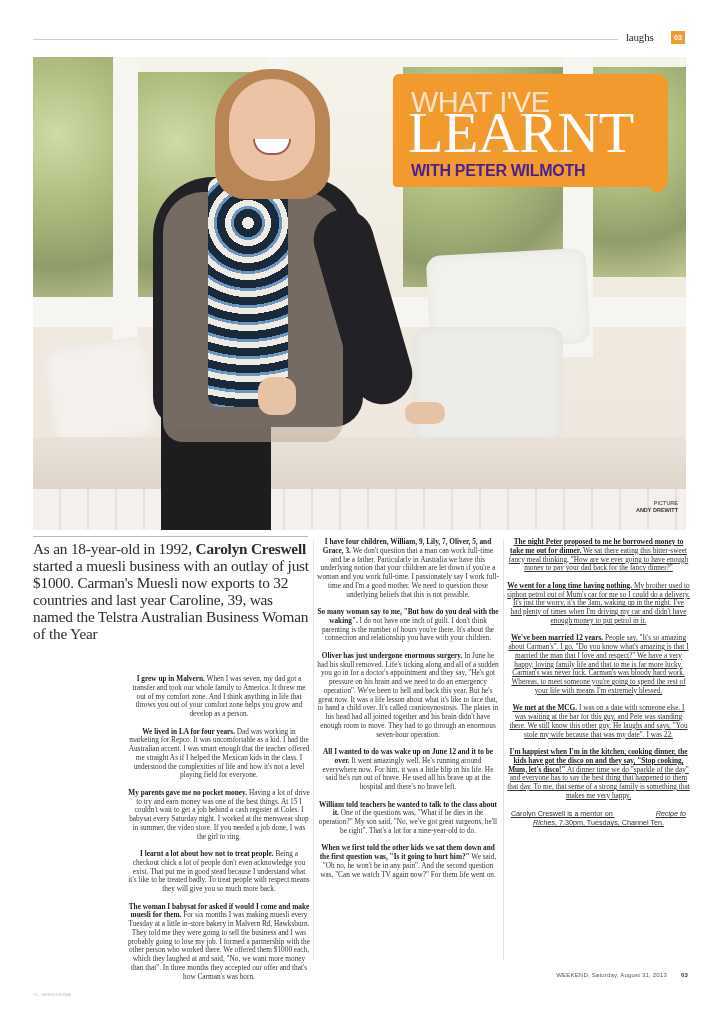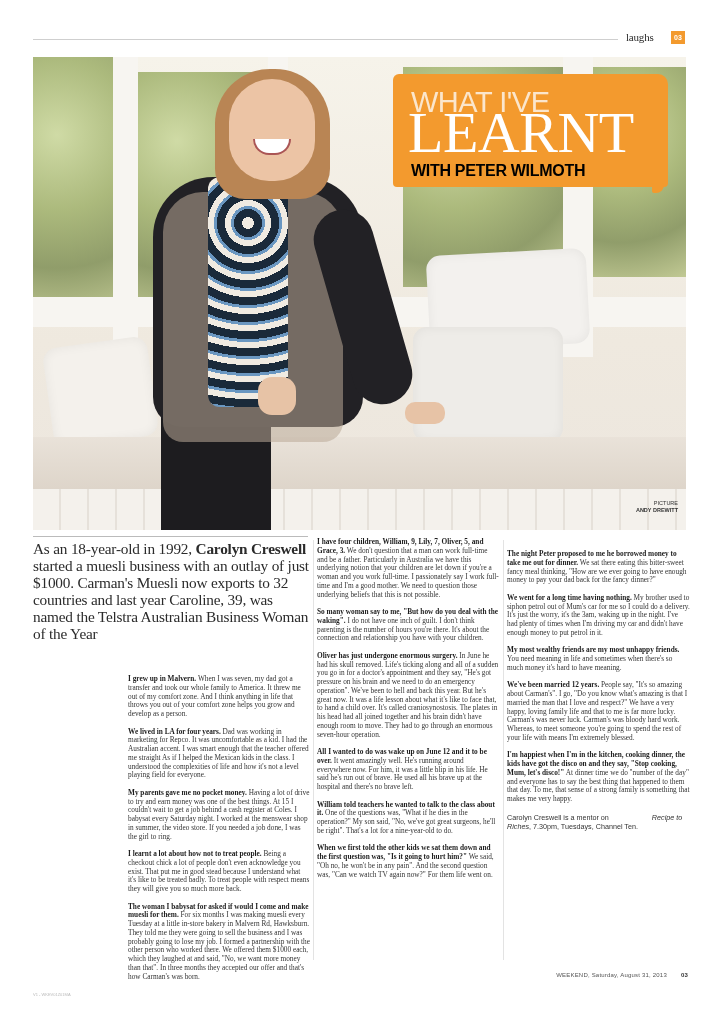--- a/index.html
+++ b/index.html
@@ -43,36 +43,36 @@
   .photo .face { position: absolute; left: 196px; top: 22px; width: 86px; height: 102px; background: #ecc4a5; border-radius: 43px 43px 40px 40px; }
   .photo .smile { position: absolute; left: 220px; top: 82px; width: 38px; height: 16px; background: #fff; border-radius: 0 0 20px 20px; border: 2px solid #a55; border-top: none; }
   .credit { position: absolute; right: 8px; top: 443px; text-align: right; font-family: "Liberation Sans", sans-serif; font-size: 5.5px; color: #333; line-height: 7px; }
   .credit .name { font-weight: bold; }
 
   
   .banner { position: absolute; left: 393px; top: 74px; width: 275px; height: 113px; background: #f39a2e; border-radius: 6px 10px 4px 4px; }
   .banner::after { content: ""; position: absolute; right: 4px; bottom: -6px; width: 12px; height: 10px; background: #f39a2e; border-radius: 2px 2px 8px 2px; }
   .banner .kicker { position: absolute; left: 18px; top: 12px; font-family: "Liberation Sans", sans-serif; font-size: 29px; color: #fbe6cc; letter-spacing: -0.5px; }
   .banner .headline { position: absolute; left: 15px; top: 30px; font-family: "Liberation Serif", serif; font-size: 58px; color: #fff; letter-spacing: -0.5px; line-height: 58px; }
-  .banner .byline { position: absolute; left: 18px; top: 88px; font-family: "Liberation Sans", sans-serif; font-weight: bold; font-size: 16px; color: #000000; letter-spacing: -0.3px; }
+  .banner .byline { position: absolute; left: 18px; top: 88px; font-family: "Liberation Sans", sans-serif; font-weight: bold; font-size: 16px; color: #4c1d95; letter-spacing: -0.3px; }
 
   
   .rule-left { position: absolute; left: 33px; top: 536px; width: 275px; height: 1px; background: #bbb; }
 
   
   .standfirst { position: absolute; left: 33px; top: 540px; width: 280px; font-family: "Liberation Serif", serif; font-size: 15.3px; line-height: 17px; color: #2b2b2b; letter-spacing: -0.2px; }
   .standfirst b { font-weight: bold; }
 
   
-  .col { position: absolute; font-family: "Liberation Serif", serif; font-size: 7.3px; line-height: 8.75px; color: #333; text-align: left; }
+  .col { position: absolute; font-family: "Liberation Serif", serif; font-size: 7.3px; line-height: 8.75px; color: #333; text-align: center; }
   .col p { margin-bottom: 8.75px; }
   .col b { font-weight: bold; color: #1c1c1c; }
   .col1 { left: 128px; top: 675px; width: 182px; }
   .col2 { left: 317px; top: 538px; width: 182px; }
-  .col3 { left: 507px; top: 550px; width: 183px; }
+  .col3 { left: 507px; top: 538px; width: 183px; text-decoration: underline; }
   .col-sep { position: absolute; width: 1px; background: #e3e3e3; }
   .sep1 { left: 313px; top: 540px; height: 420px; }
   .sep2 { left: 503px; top: 540px; height: 420px; }
   .tagline { font-family: "Liberation Sans", sans-serif; font-size: 7.2px; line-height: 9px; color: #333; margin-top: 6px; }
   .tagline i { font-style: italic; padding-left: 41px; }
 
   
   .footer { position: absolute; right: 32px; top: 972px; font-family: "Liberation Sans", sans-serif; font-size: 6px; color: #555; letter-spacing: 0.2px; }
   .footer .pg { font-weight: bold; margin-left: 14px; color: #333; }
   .footer-left { position: absolute; left: 33px; top: 992px; font-family: "Liberation Sans", sans-serif; font-size: 4px; color: #bbb; }
@@ -140,20 +140,20 @@
   <p><b>So many woman say to me, "But how do you deal with the waking".</b><span> I do not have one inch of guilt. I don't think parenting is the number of hours you're there. It's about the connection and relationship you have with your children.</span></p>
   <p><b>Oliver has just undergone enormous surgery.</b><span> In June he had his skull removed. Life's ticking along and all of a sudden you go in for a doctor's appointment and they say, "He's got pressure on his brain and we need to do an emergency operation". We've been to hell and back this year. But he's great now. It was a life lesson about what it's like to face that, to hand a child over. It's called craniosynostosis. The plates in his head had all joined together and his brain didn't have enough room to move. They had to go through an enormous seven-hour operation.</span></p>
   <p><b>All I wanted to do was wake up on June 12 and it to be over.</b><span> It went amazingly well. He's running around everywhere now. For him, it was a little blip in his life. He said he's run out of brave. He used all his brave up at the hospital and there's no brave left.</span></p>
   <p><b>William told teachers he wanted to talk to the class about it.</b><span> One of the questions was, "What if he dies in the operation?" My son said, "No, we've got great surgeons, he'll be right". That's a lot for a nine-year-old to do.</span></p>
   <p><b>When we first told the other kids we sat them down and the first question was, "Is it going to hurt him?"</b><span> We said, "Oh no, he won't be in any pain". And the second question was, "Can we watch TV again now?" For them life went on.</span></p>
 </div>
 
 <div class="col col3">
   <p><b>The night Peter proposed to me he borrowed money to take me out for dinner.</b><span> We sat there eating this bitter-sweet fancy meal thinking, "How are we ever going to have enough money to pay your dad back for the fancy dinner?"</span></p>
   <p><b>We went for a long time having nothing.</b><span> My brother used to siphon petrol out of Mum's car for me so I could do a delivery. It's just the worry, it's the 3am, waking up in the night. I've had plenty of times when I'm driving my car and didn't have enough money to put petrol in it.</span></p>
-  <p><b>My most wealthy friends are my most unhappy friends.</b><span> You need meaning in life and sometimes when there's so much money it's hard to have meaning.</span></p>
   <p><b>We've been married 12 years.</b><span> People say, "It's so amazing about Carman's". I go, "Do you know what's amazing is that I married the man that I love and respect?" We have a very happy, loving family life and that to me is far more lucky. Carman's was never luck. Carman's was bloody hard work. Whereas, to meet someone you're going to spend the rest of your life with means I'm extremely blessed.</span></p>
-  <p><b>I'm happiest when I'm in the kitchen, cooking dinner, the kids have got the disco on and they say, "Stop cooking, Mum, let's disco!"</b><span> At dinner time we do "number of the day" and everyone has to say the best thing that happened to them that day. To me, that sense of a strong family is something that makes me very happy.</span></p>
+  <p><b>We met at the MCG.</b><span> I was on a date with someone else. I was waiting at the bar for this guy, and Pete was standing there. We still know this other guy. He laughs and says, "You stole my wife because that was my date". I was 22.</span></p>
+  <p><b>I'm happiest when I'm in the kitchen, cooking dinner, the kids have got the disco on and they say, "Stop cooking, Mum, let's disco!"</b><span> At dinner time we do "sparkle of the day" and everyone has to say the best thing that happened to them that day. To me, that sense of a strong family is something that makes me very happy.</span></p>
   <div class="tagline"><span>Carolyn Creswell is a mentor on </span><i>Recipe to Riches</i><span>, 7.30pm, Tuesdays, Channel Ten.</span></div>
 </div>
 
 <div class="footer"><span>WEEKEND, Saturday, August 31, 2013</span><span class="pg">03</span></div>
 <div class="footer-left">V1 - WKEV01Z01MA</div>
 
 </body></html>

